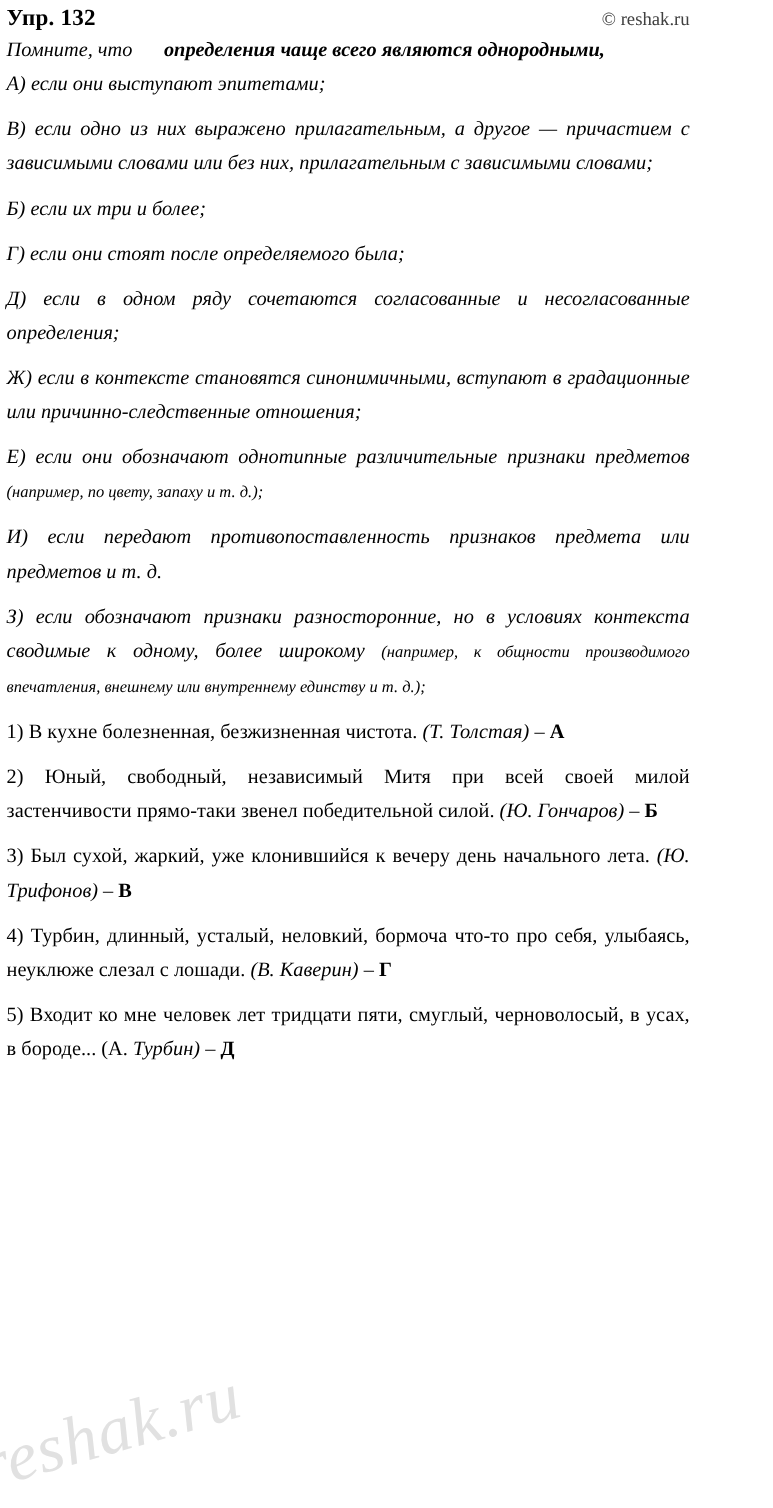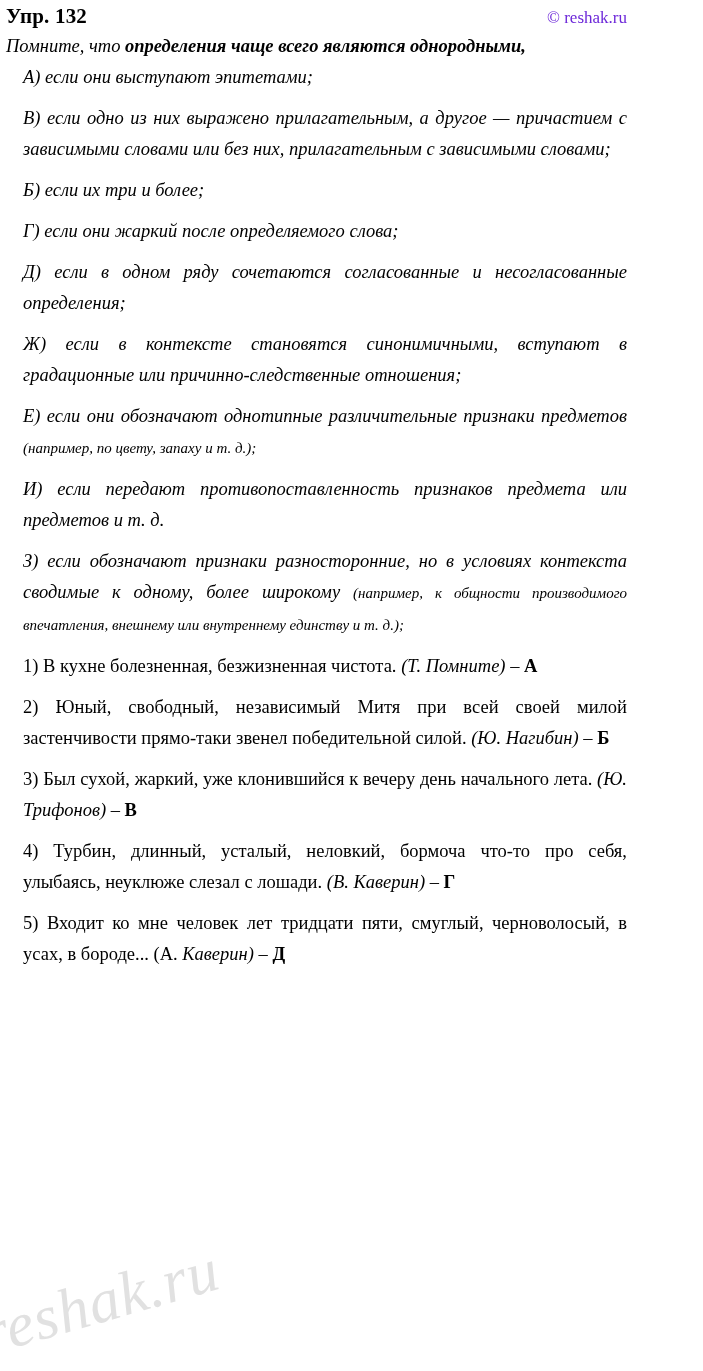--- a/index.html
+++ b/index.html
@@ -31,52 +31,53 @@
   }
   .exercise-title {
     font-family: "Liberation Serif", serif;
     font-weight: bold;
     font-size: 21px;
     letter-spacing: 0.2px;
   }
   .watermark-top {
     font-family: "Liberation Serif", serif;
     font-size: 17px;
-    color: #6d28d9;
+    color: #404040;
     font-weight: normal;
   }
   .content {
     padding: 2px 8px 20px 6px;
     box-sizing: border-box;
   }
   p.line {
     margin: 0 0 0 0;
     padding: 0;
     font-size: 18.5px;
     line-height: 31px;
     text-align: justify;
     text-justify: inter-word;
   }
   p.block {
-    margin: 0 0 10px 17px;
+    margin: 0 0 10px 0;
   }
   .it {
     font-style: italic;
   }
   .small {
     font-size: 15px;
   }
   .intro {
     font-style: italic;
     font-size: 18.5px;
     line-height: 30px;
     margin: 6px 0 8px 0;
   }
   .intro b {
     font-weight: bold;
+    margin-left: 24px;
   }
   .rule {
     font-style: italic;
     margin-bottom: 6px;
   }
   .answers p.line {
     font-style: normal;
   }
   .ans-letter {
     font-weight: bold;
@@ -108,49 +109,49 @@
 
   <div class="content">
 
     <p class="line intro">
       <span>Помните, что </span><b>определения чаще всего являются однородными,</b>
     </p>
 
     <p class="line rule block">А) если они выступают эпитетами;</p>
     <p class="line rule block">В) если одно из них выражено прилагательным, а другое — причастием с зависимыми словами или без них, прилагательным с зависимыми словами;</p>
     <p class="line rule block">Б) если их три и более;</p>
-    <p class="line rule block">Г) если они жаркий после определяемого слова;</p>
+    <p class="line rule block">Г) если они стоят после определяемого была;</p>
     <p class="line rule block">Д) если в одном ряду сочетаются согласованные и несогласованные определения;</p>
 
     <p class="line rule block">Ж) если в контексте становятся синонимичными, вступают в градационные или причинно-следственные отношения;</p>
 
     <p class="line rule block">
       <span>Е) если они обозначают однотипные различительные признаки предметов </span><span class="small">(например, по цвету, запаху и т. д.);</span>
     </p>
 
     <p class="line rule block">И) если передают противопоставленность признаков предмета или предметов и т. д.</p>
 
     <p class="line rule block">
       <span>З) если обозначают признаки разносторонние, но в условиях контекста сводимые к одному, более широкому </span><span class="small">(например, к общности производимого впечатления, внешнему или внутреннему единству и т. д.);</span>
     </p>
 
     <div class="answers">
 
       <p class="line block">
         <span>1)</span>
         <span>В кухне болезненная, безжизненная чистота.</span>
-        <span class="it">(Т. Помните)</span>
+        <span class="it">(Т. Толстая)</span>
         <span>–</span>
         <span class="ans-letter">А</span>
       </p>
 
       <p class="line block">
         <span>2)</span>
         <span>Юный, свободный, независимый Митя при всей своей милой застенчивости прямо-таки звенел победительной силой.</span>
-        <span class="it">(Ю. Нагибин)</span>
+        <span class="it">(Ю. Гончаров)</span>
         <span>–</span>
         <span class="ans-letter">Б</span>
       </p>
 
       <p class="line block">
         <span>3)</span>
         <span>Был сухой, жаркий, уже клонившийся к вечеру день начального лета.</span>
         <span class="it">(Ю. Трифонов)</span>
         <span>–</span>
         <span class="ans-letter">В</span>
@@ -160,21 +161,21 @@
         <span>4)</span>
         <span>Турбин, длинный, усталый, неловкий, бормоча что-то про себя, улыбаясь, неуклюже слезал с лошади.</span>
         <span class="it">(В. Каверин)</span>
         <span>–</span>
         <span class="ans-letter">Г</span>
       </p>
 
       <p class="line block">
         <span>5)</span>
         <span>Входит ко мне человек лет тридцати пяти, смуглый, черноволосый, в усах, в бороде... (А.</span>
-        <span class="it">Каверин)</span>
+        <span class="it">Турбин)</span>
         <span>–</span>
         <span class="ans-letter">Д</span>
       </p>
 
 
     </div>
   </div>
 
   <div class="watermark-bottom">reshak.ru</div>
 

